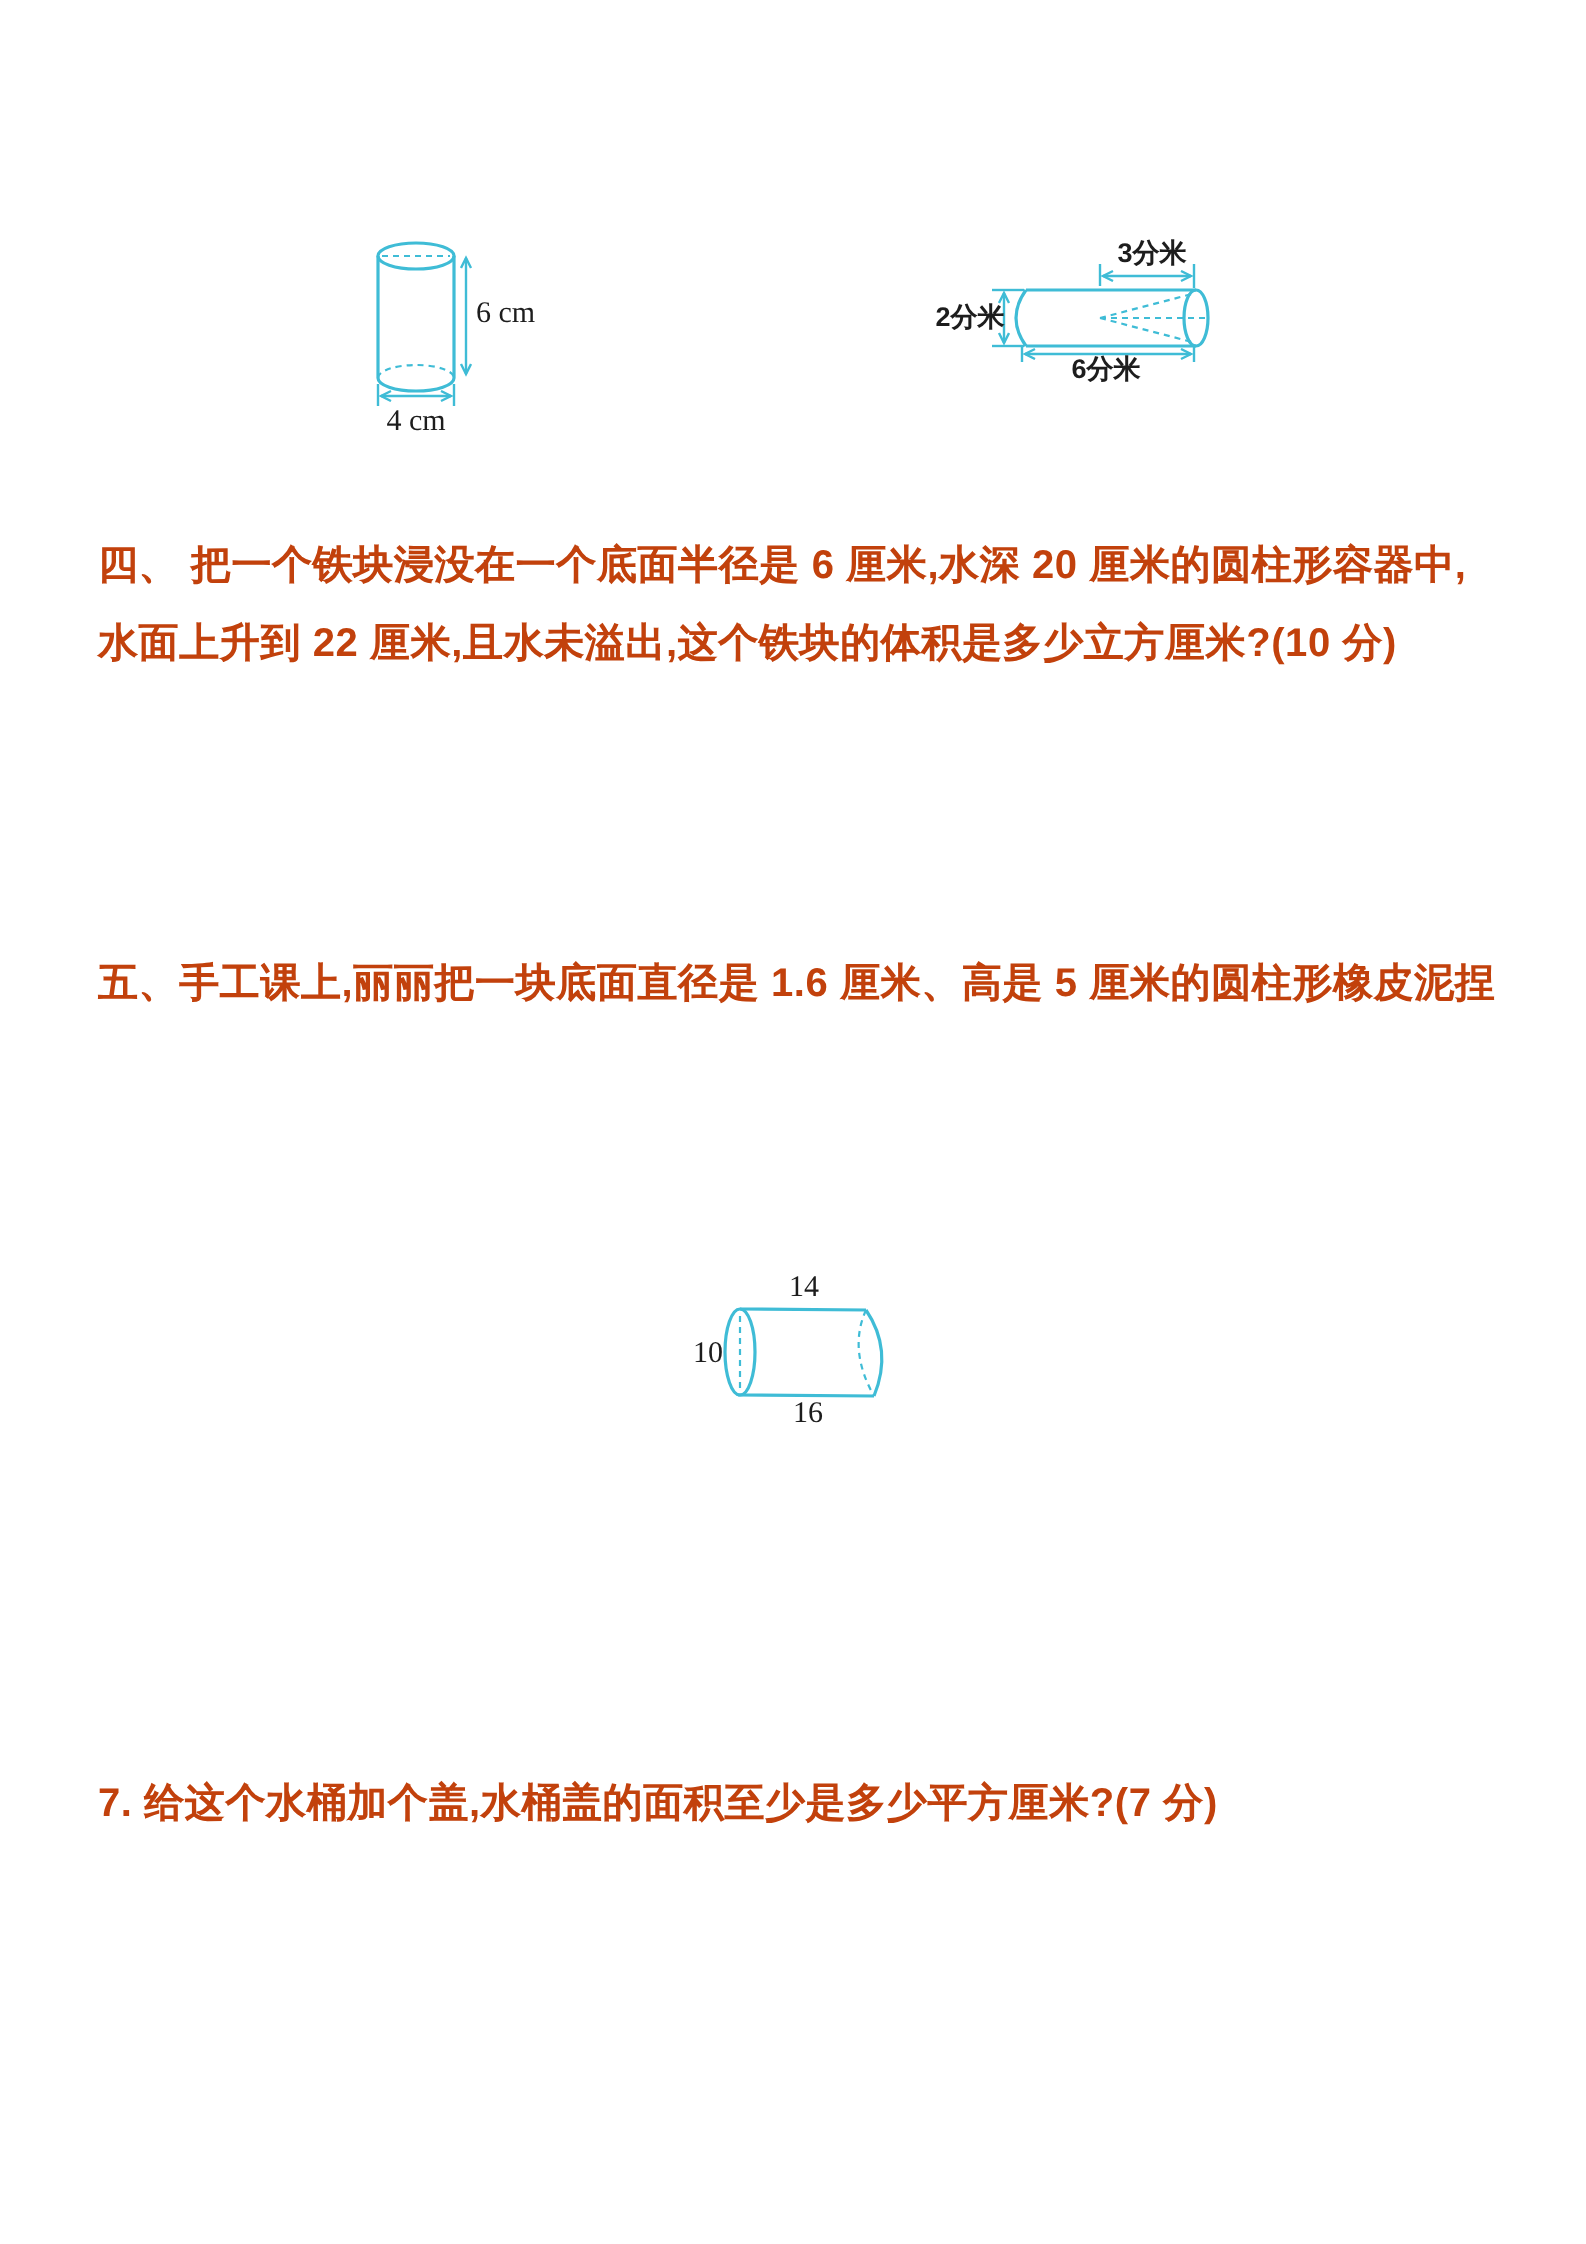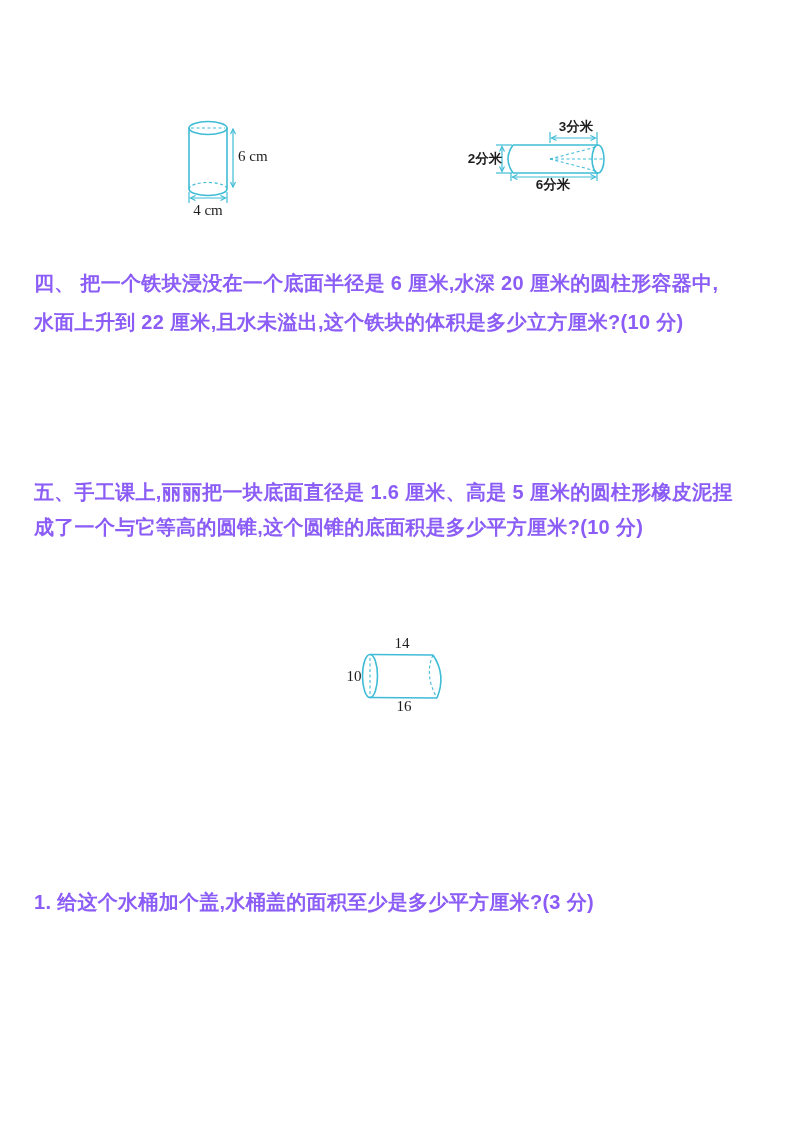--- a/index.html
+++ b/index.html
@@ -1,22 +1,22 @@
 <!DOCTYPE html>
 <html><head>
 <meta charset="utf-8">
 <style>
   html,body { margin:0; padding:0; background:#ffffff; }
   .page {
     position:relative; width:793px; height:1122px; background:#ffffff;
     font-family:"Liberation Sans", sans-serif; color:#1d1d1d; overflow:hidden;
   }
   .tline {
-    position:absolute; left:34px; font-size:20px; font-weight:600;
-    letter-spacing:0.3px; white-space:nowrap; color:#8b5cf6; line-height:24px;
+    position:absolute; left:49px; font-size:20px; font-weight:600;
+    letter-spacing:0.3px; white-space:nowrap; color:#c2410c; line-height:24px;
   }
   .sub { font-weight:600; }
   svg.fig { position:absolute; overflow:visible; }
   svg.fig text {
     font-family:"Liberation Serif", serif; fill:#1d1d1d; font-size:15px;
   }
   svg.fig text.cjk {
     font-family:"Liberation Sans", sans-serif; font-size:13.5px; font-weight:600;
   }
 </style>
@@ -77,32 +77,31 @@
     </g>
     <text class="cjk" x="113" y="21" text-anchor="middle">3分米</text>
     <text class="cjk" x="22" y="53" text-anchor="middle">2分米</text>
     <text class="cjk" x="90" y="79" text-anchor="middle">6分米</text>
   </svg>
 
   <div class="tline" style="top:271px;">四、 把一个铁块浸没在一个底面半径是 6 厘米,水深 20 厘米的圆柱形容器中,</div>
   <div class="tline" style="top:310px;text-align:right;">水面上升到 22 厘米,且水未溢出,这个铁块的体积是多少立方厘米?(10 分)</div>
 
   <div class="tline" style="top:480px;">五、手工课上,丽丽把一块底面直径是 1.6 厘米、高是 5 厘米的圆柱形橡皮泥捏</div>
-  <div class="tline" style="top:515px;">成了一个与它等高的圆锥,这个圆锥的底面积是多少平方厘米?(10 分)</div>
 
 
   <svg class="fig" style="left:333px; top:633px;" width="130" height="88" viewBox="0 0 130 88">
     <g fill="none" stroke="#3fbcd6" stroke-width="1.6">
       <ellipse cx="37" cy="43" rx="7.5" ry="21.5"></ellipse>
       <line x1="37" y1="25" x2="37" y2="61" stroke-dasharray="3,2.5" stroke-width="1.1"></line>
       <line x1="37" y1="21.5" x2="100" y2="22"></line>
       <line x1="36" y1="64.5" x2="104" y2="65"></line>
       <path d="M100,22 Q113.5,42 104,65"></path>
       <path d="M100,22 Q91,42 104,65" stroke-dasharray="3,2.5" stroke-width="1.1"></path>
     </g>
     <text x="69" y="15" text-anchor="middle">14</text>
     <text x="21" y="48" text-anchor="middle">10</text>
     <text x="71" y="78" text-anchor="middle">16</text>
   </svg>
 
-  <div class="tline sub" style="top:890px;">1. 给这个水桶加个盖,水桶盖的面积至少是多少平方厘米?(3 分)</div>
+  <div class="tline sub" style="top:890px;">7. 给这个水桶加个盖,水桶盖的面积至少是多少平方厘米?(7 分)</div>
 
 </div>
 
 </body></html>

